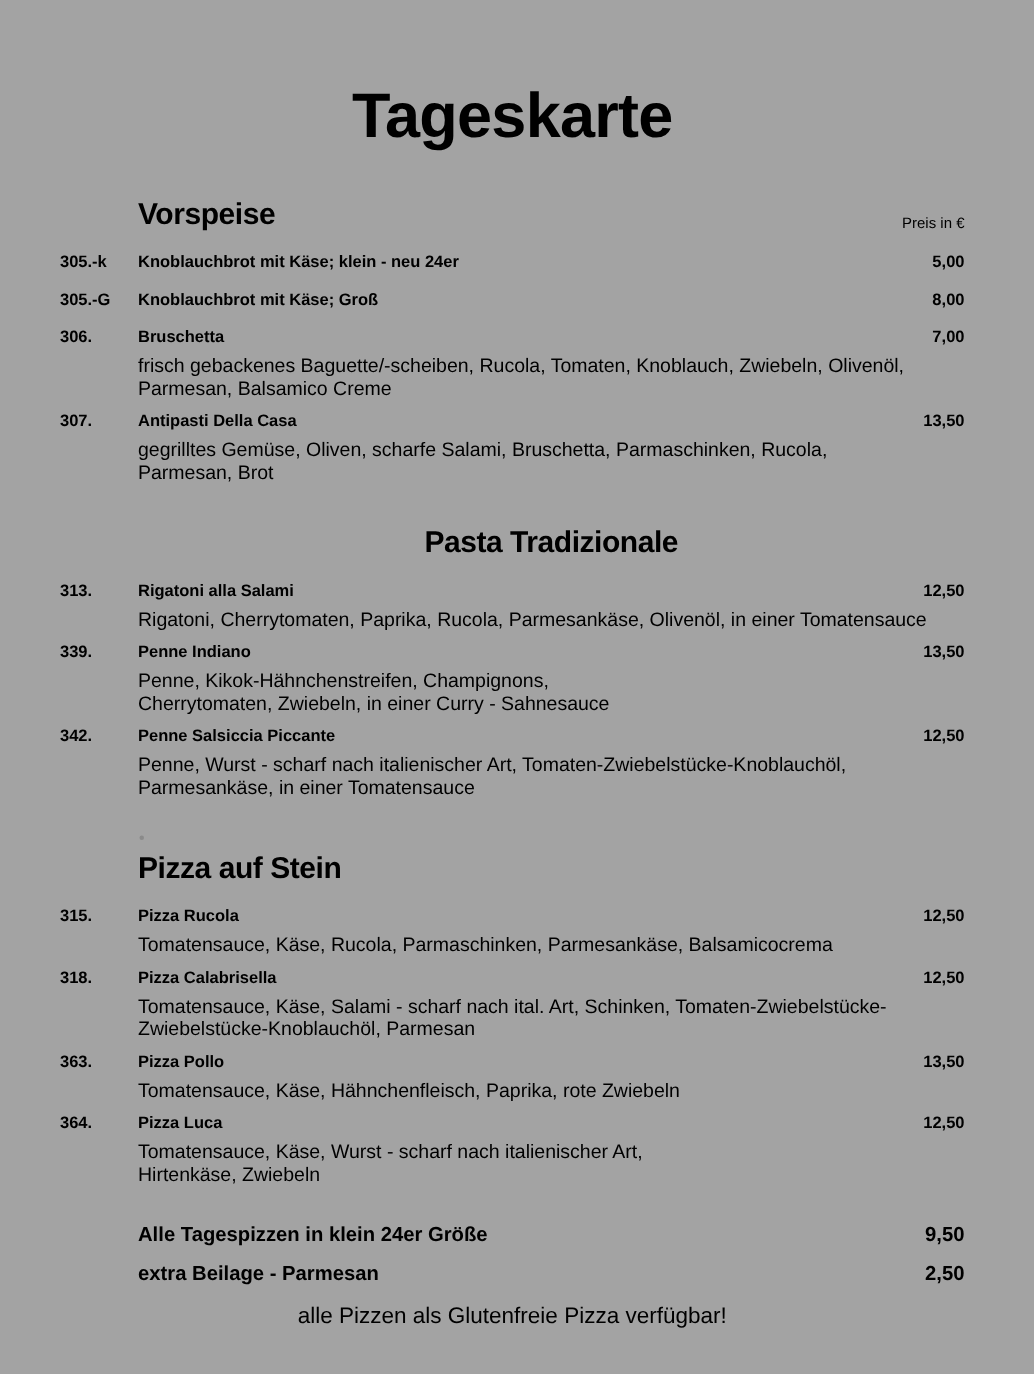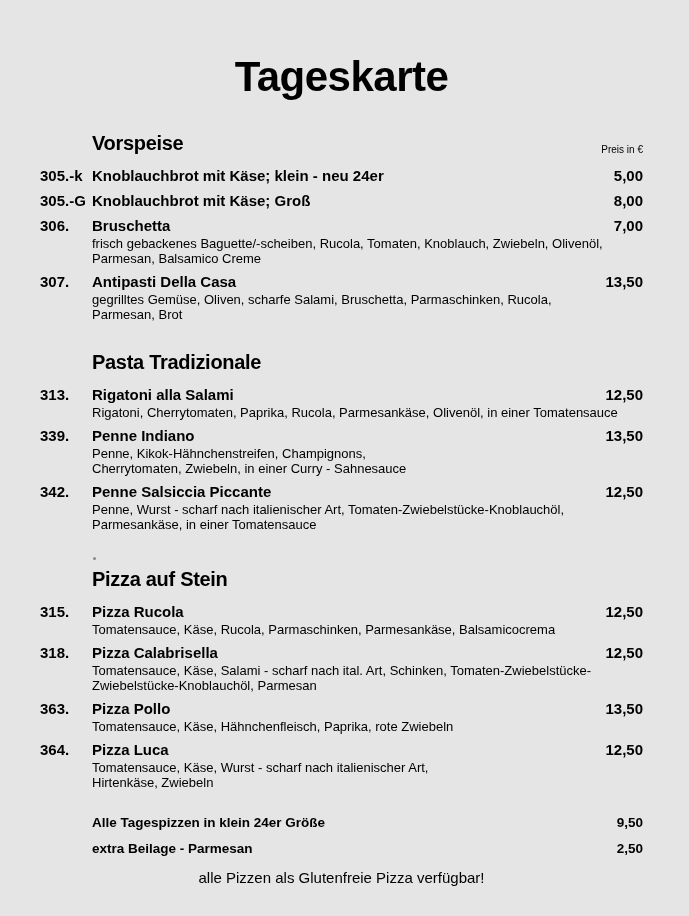--- a/index.html
+++ b/index.html
@@ -4,21 +4,21 @@
 <style>
   html, body {
     margin: 0;
     padding: 0;
     background: #ffffff;
   }
   .page {
     position: relative;
     width: 689px;
     height: 916px;
-    background: #e5e5e5;
+    background: #a3a3a3;
     color: #000000;
     font-family: "Liberation Sans", sans-serif;
     overflow: hidden;
     box-sizing: border-box;
     padding: 52px 46px 0 40px;
   }
   .title {
     margin: 0;
     font-size: 42px;
     line-height: 50px;
@@ -26,41 +26,41 @@
     text-align: center;
     letter-spacing: -0.5px;
   }
   .section-header {
     display: flex;
     align-items: flex-end;
     margin-left: 52px;
     height: 36px;
   }
   .section-header.first { margin-top: 22px; }
-  .section-header.second { margin-top: 21px; }
+  .section-header.second { margin-top: 21px; text-align: center; }
   .section-header.third { margin-top: 28px; }
   .section-heading {
     margin: 0;
     font-size: 20px;
     line-height: 34px;
     font-weight: 700;
     letter-spacing: -0.3px;
     flex: 1;
   }
   .price-column-header {
     font-size: 10px;
     font-weight: 400;
     padding-bottom: 5px;
     white-space: nowrap;
   }
   .item-row {
     display: flex;
     align-items: baseline;
     margin-top: 6px;
-    font-size: 15px;
+    font-size: 11px;
     line-height: 19px;
     font-weight: 700;
   }
   .item-num {
     flex: none;
     width: 52px;
   }
   .item-name {
     flex: 1;
     padding-right: 8px;

